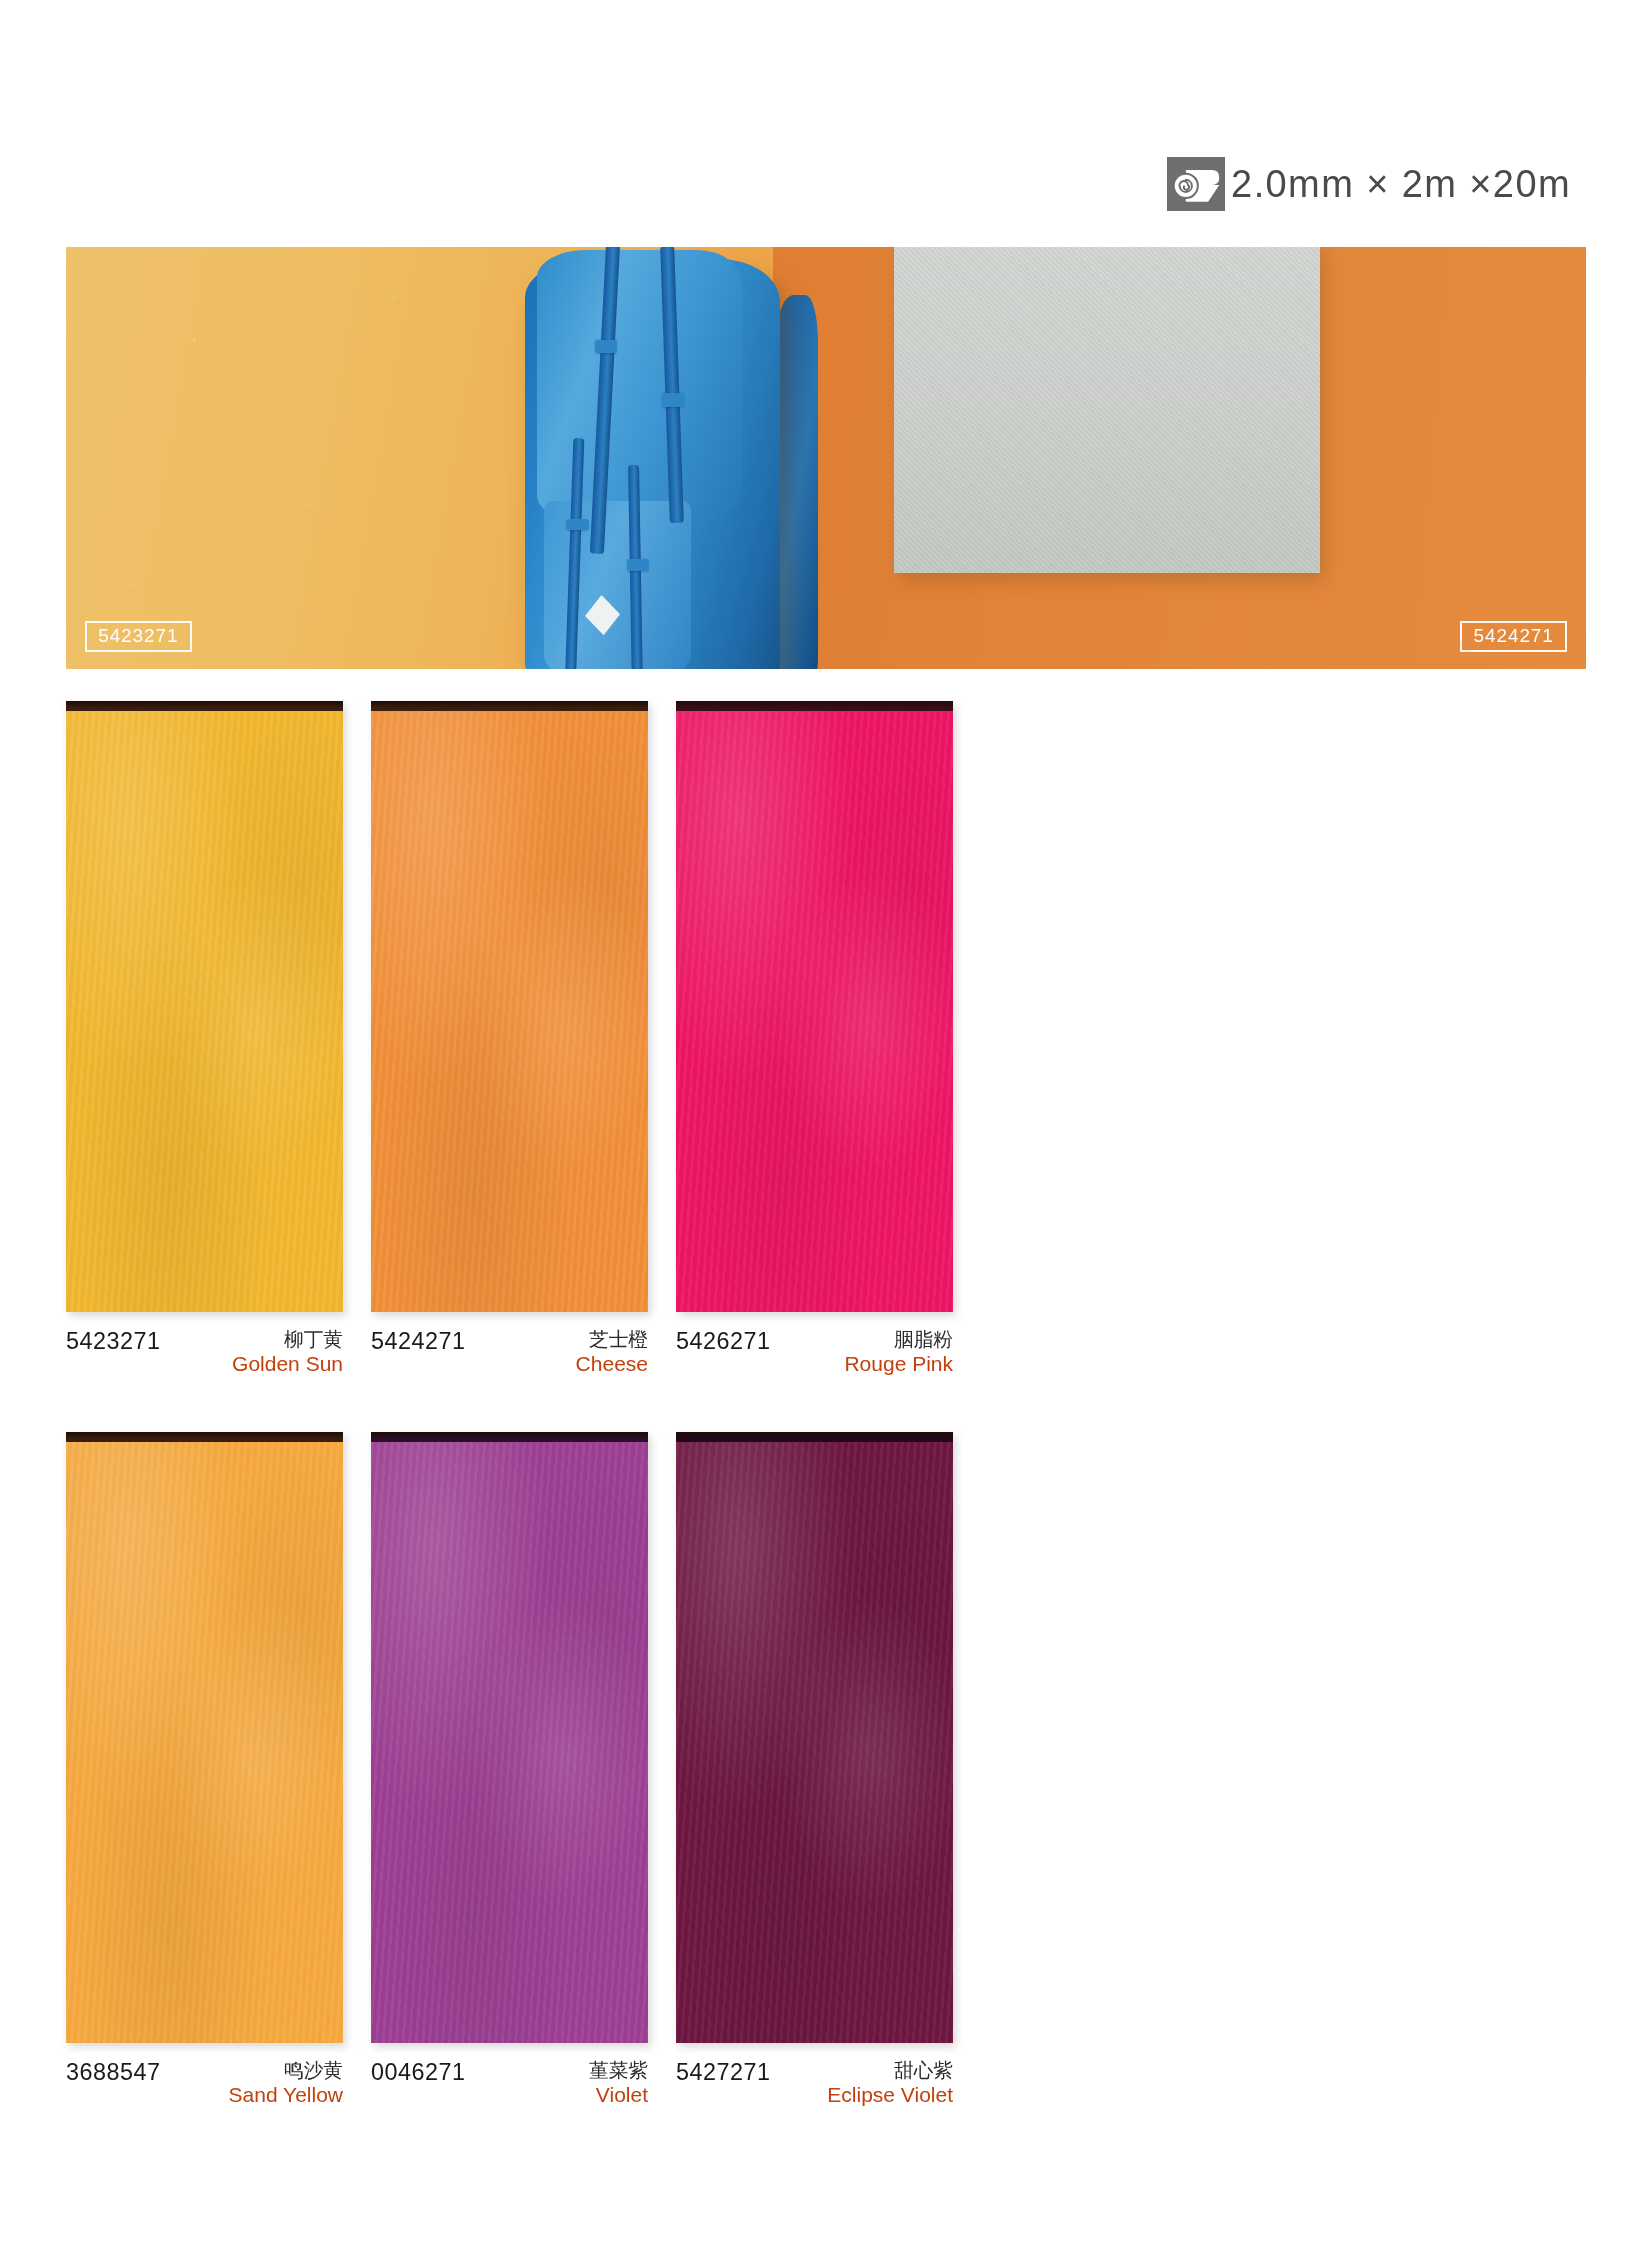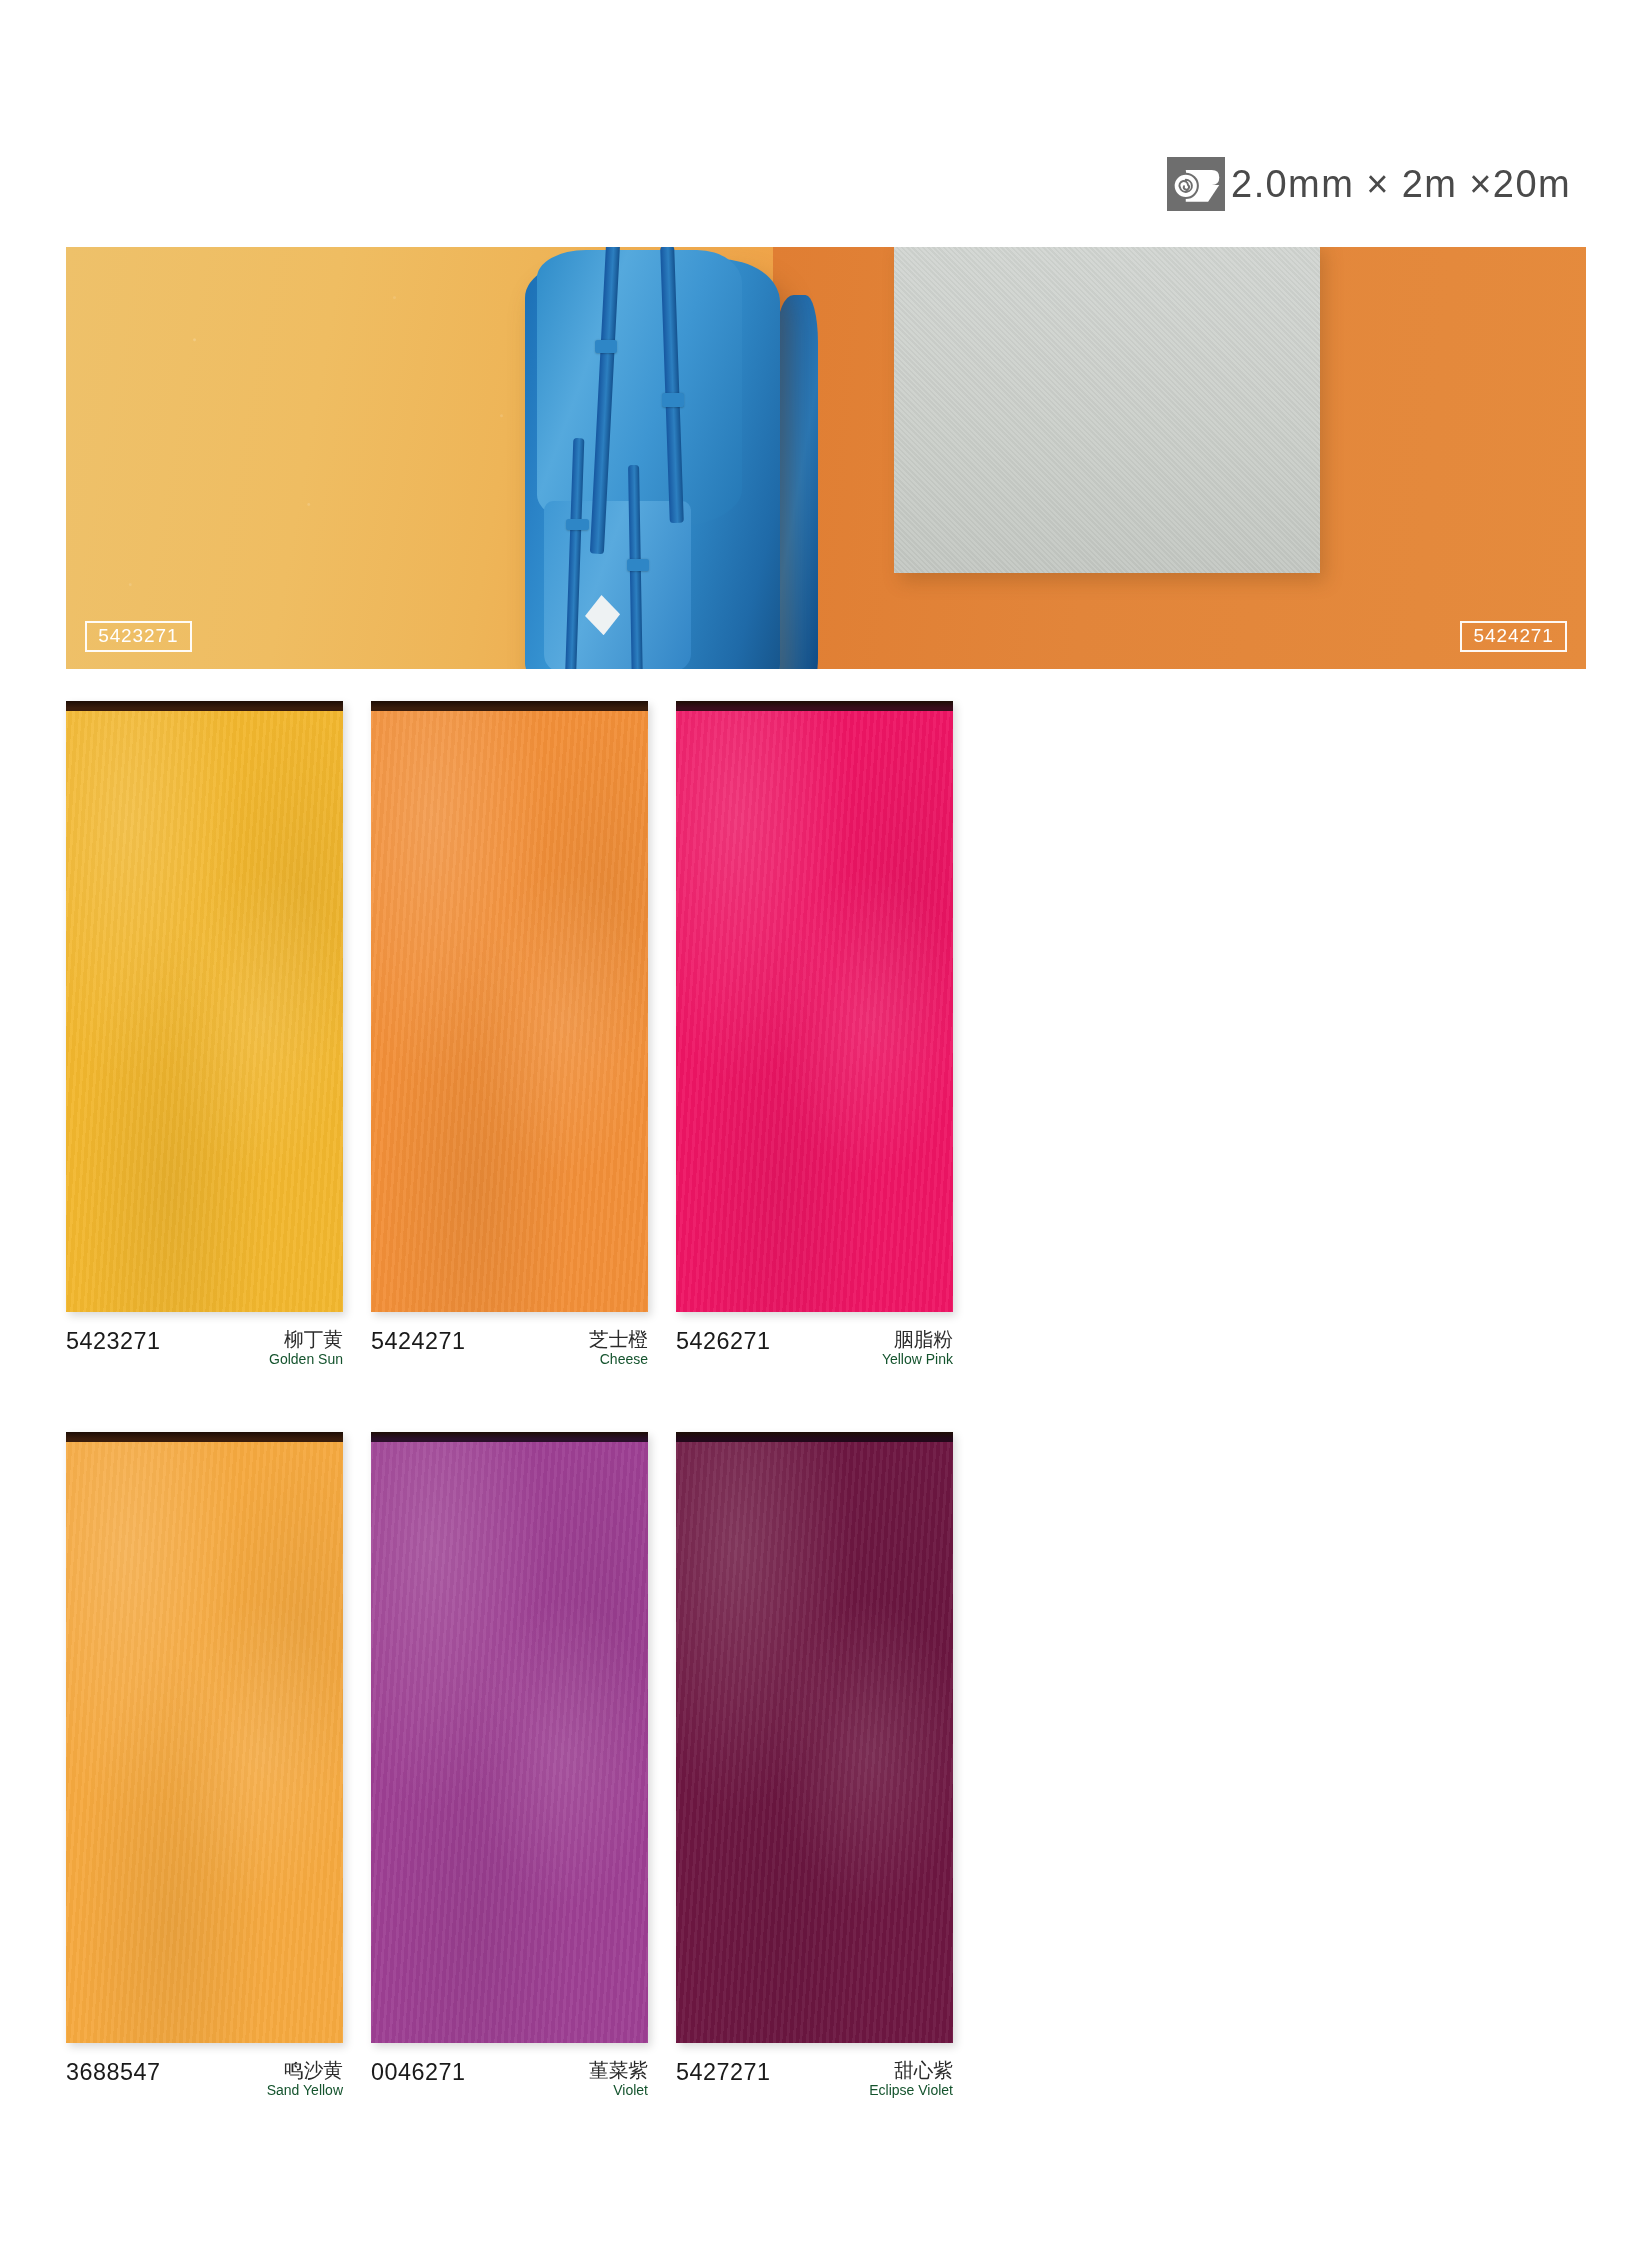--- a/index.html
+++ b/index.html
@@ -250,22 +250,22 @@
     text-align: right;
     line-height: 1.22;
   }
   .name-cn {
     font-size: 19.7px;
     color: #2b2b2b;
     white-space: nowrap;
     display: block;
   }
   .name-en {
-    font-size: 14px;
-    color: #14532d;
+    font-size: 21px;
+    color: #c2410c;
     white-space: nowrap;
     display: block;
   }
 </style>
 </head>
 <body>
 
 <div class="header">
   <div class="spec-wrap">
     <span class="roll-icon">
@@ -341,21 +341,21 @@
 
     <div class="swatch-cell">
       <div class="swatch-chip">
         <div class="swatch-edge" style="background: linear-gradient(rgb(29, 13, 5) 0%, rgb(58, 12, 28) 70%, rgb(58, 12, 28) 100%);"></div>
         <div class="swatch-face" style="background-color: rgb(238, 20, 100);"></div>
       </div>
       <div class="swatch-meta">
         <span class="swatch-code">5426271</span>
         <span class="swatch-names">
           <span class="name-cn">胭脂粉</span>
-          <span class="name-en">Yellow Pink</span>
+          <span class="name-en">Rouge Pink</span>
         </span>
       </div>
     </div>
 
   </div>
 
   <div class="swatch-row">
 
     <div class="swatch-cell">
       <div class="swatch-chip">

